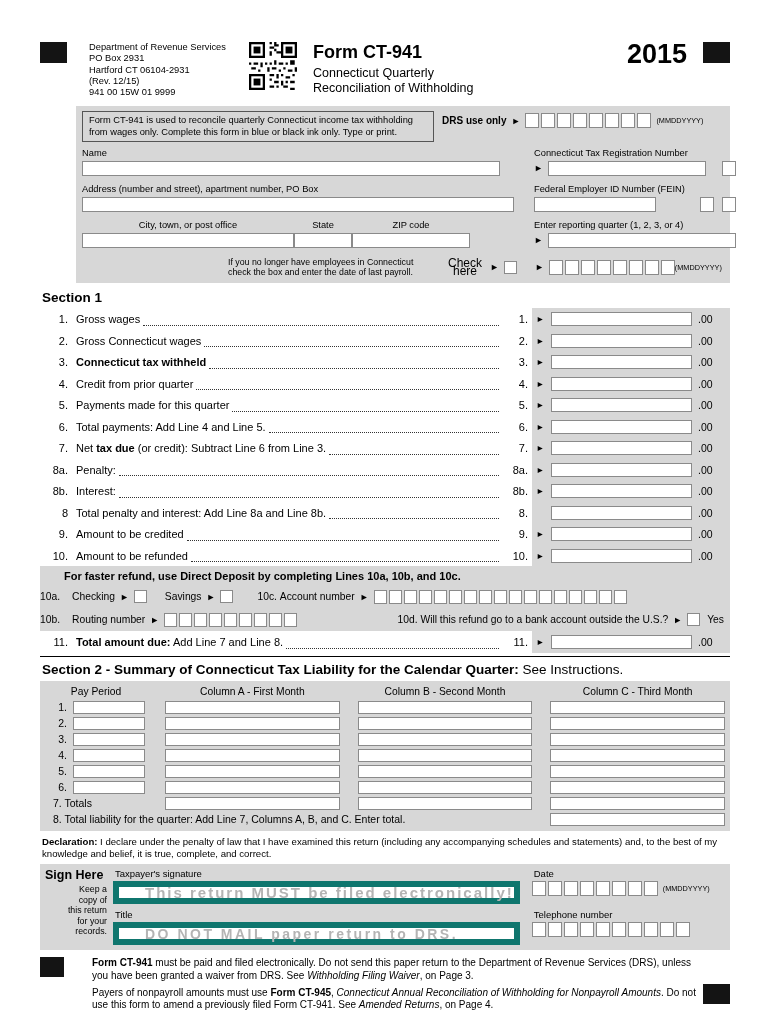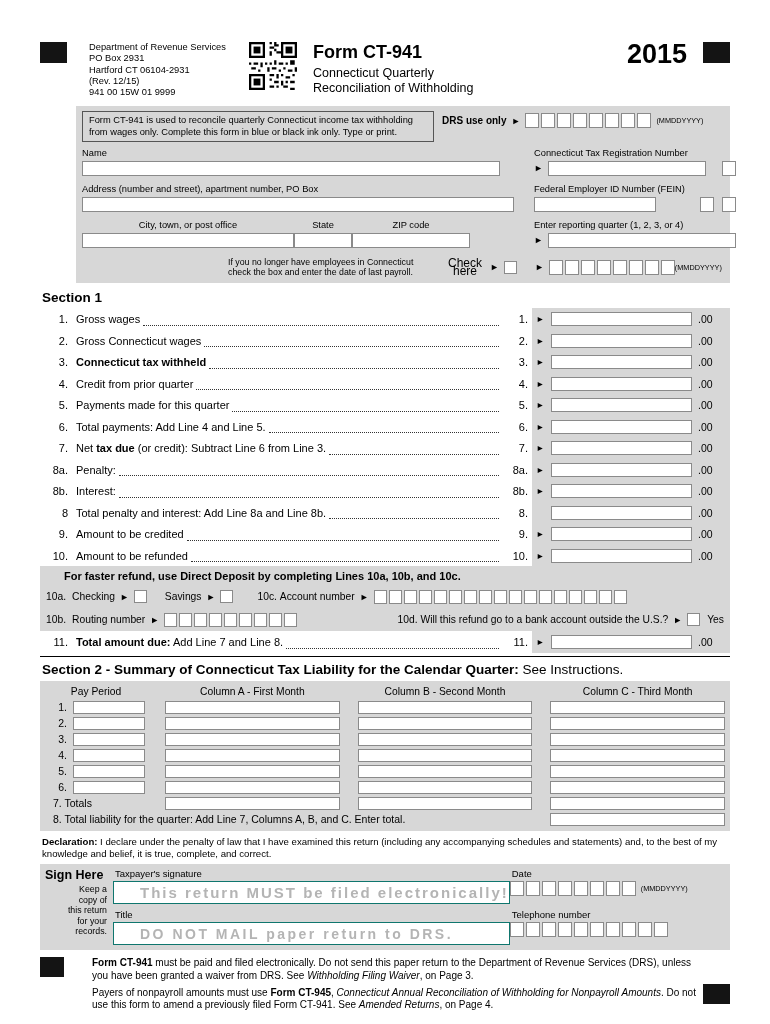--- a/index.html
+++ b/index.html
@@ -48,21 +48,21 @@
   .llabel { white-space:nowrap; }
   .leader { flex:1; border-bottom:1.5px dotted #333; height:13px; margin:0 3px; min-width:8px; }
   .lref { min-width:26px; text-align:right; margin-right:4px; flex:none; }
   .grayseg { width:198px; flex:none; background:#d7d7d7; height:100%; display:flex; align-items:center; padding:0 6px 0 4px; }
   .arrow { font-size:8.5px; width:15px; flex:none; }
   .amtbox { flex:1; background:#fff; border:1px solid #8a8a8a; height:14px; }
   .cents { width:26px; margin-left:6px; font-size:10.5px; flex:none; }
   .ddband { background:#d7d7d7; }
   .ddnote { font-weight:bold; font-size:11px; padding:4px 0 3px 24px; }
   .ddrow { display:flex; align-items:center; height:23px; font-size:10.3px; padding:0 6px 0 0; }
-  .ddnum { width:32px; padding-left:6px; flex:none; }
+  .ddnum { width:32px; flex:none; }
   .ddgap1 { width:18px; flex:none; } .ddgap2 { width:24px; flex:none; }
   .outgroup { margin-left:auto; display:flex; align-items:center; }
   .divider { border-top:1.5px solid #000; margin-top:3px; }
 
   
   .s2title { font-size:13.5px; margin:5px 0 4px 2px; }
   .s2panel { background:#d7d7d7; padding:3px 5px 5px 5px; }
   .s2head { display:grid; grid-template-columns:102px 1fr 1fr 1fr; column-gap:18px; font-size:10.3px; text-align:center; padding:2px 0 4px 0; }
   .s2row { display:grid; grid-template-columns:102px 1fr 1fr 1fr; column-gap:18px; align-items:center; margin-bottom:3px; }
   .pp { display:flex; align-items:center; }
@@ -73,23 +73,23 @@
   .l8label { grid-column:1 / 4; font-size:10.5px; padding-left:8px; white-space:nowrap; }
 
   
   .decl { font-size:9.6px; line-height:11.6px; margin:5px 2px 5px 2px; }
   .signpanel { background:#d7d7d7; display:flex; padding:3px 5px 5px 3px; }
   .signleft { width:64px; flex:none; padding-top:1px; }
   .signhere { font-weight:bold; font-size:12.5px; padding-left:2px; white-space:nowrap; }
   .keepcopy { font-size:8.8px; line-height:10.5px; margin-top:2px; text-align:right; white-space:pre-line; }
   .signmain { flex:1; padding-left:6px; }
   .sigrow { display:flex; margin-bottom:4px; }
-  .sigcol { flex:1; }
+  .sigcol { flex:1; margin-right:12px; }
   .siglabel { font-size:9.5px; padding:1px 0 2px 2px; }
-  .sigbox { background:#fff; border:1px solid #0f766e; height:23px; display:flex; align-items:center; padding-left:26px; }
+  .sigbox { background:#fff; border:6px solid #0f766e; height:23px; display:flex; align-items:center; padding-left:26px; }
   .watermark { color:#b4b4b4; font-weight:bold; font-size:15px; letter-spacing:2px; white-space:nowrap; }
   .wm2 { font-size:14px; letter-spacing:2.5px; }
   .datecol { width:252px; flex:none; }
   .boxrow { display:flex; align-items:center; }
 
   
   .footer { display:flex; align-items:flex-start; margin-top:7px; }
   .footsq { width:24px; height:20px; background:#141414; flex:none; }
   .foottext { font-size:10px; line-height:12.4px; margin-left:28px; width:610px; }
   .foottext p { margin-bottom:5px; }

